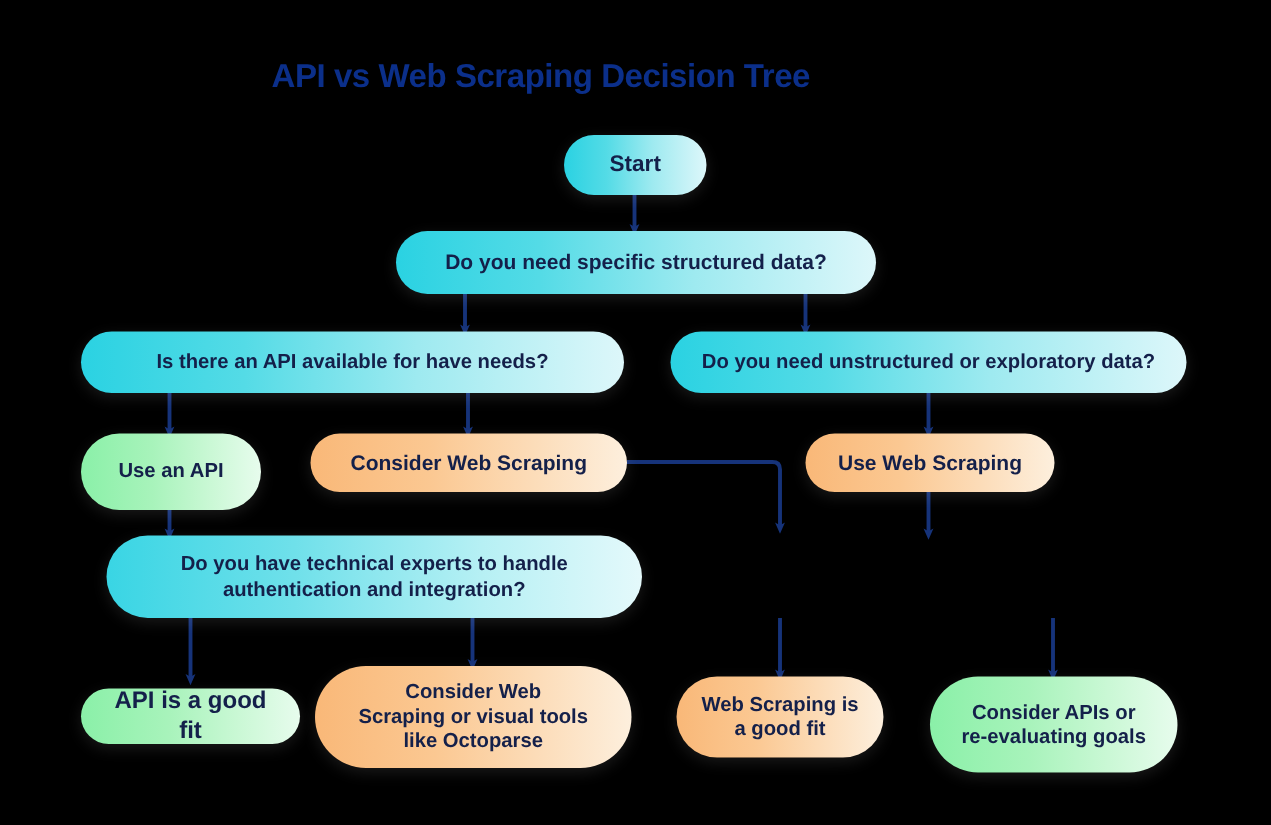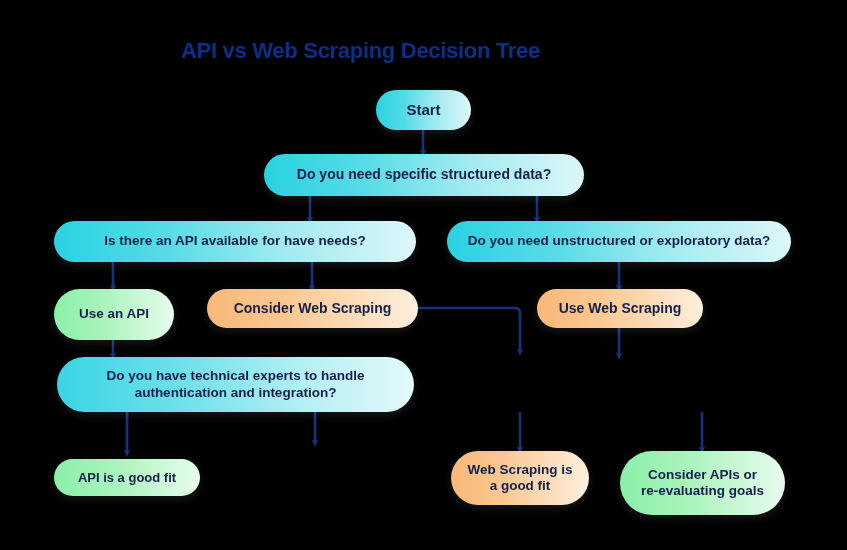--- a/index.html
+++ b/index.html
@@ -119,32 +119,39 @@
   </div>
 
   <div class="node g-orange" style="left:537px; top:289px; width:166px; height:39px; font-size:14px;">
     <span>Use Web Scraping</span>
   </div>
 
   <div class="node g-orange" style="left:207px; top:289px; width:211px; height:39px; font-size:14px;">
     <span>Consider Web Scraping</span>
   </div>
 
-  <div class="node g-cyan-lt" style="left:57px; top:357px; width:357px; height:55px; font-size:13.5px;">
+  <div class="node g-cyan-lt" style="left:71px; top:357px; width:357px; height:55px; font-size:13.5px;">
     <span>
       <span>Do you have technical experts to handle</span>
       <span>authentication and integration?</span>
     </span>
   </div>
 
 
-  <div class="node g-green" style="left:54px; top:459px; width:146px; height:37px; font-size:13px;">
+  <div class="node g-green" style="left:54px; top:459px; width:146px; height:37px; font-size:16px;">
     <span>API is a good fit</span>
   </div>
 
+  <div class="node g-orange" style="left:210px; top:444px; width:211px; height:68px; font-size:13.5px; border-radius:34px;">
+    <span>
+      <span>Consider Web</span>
+      <span>Scraping or visual tools</span>
+      <span>like Octoparse</span>
+    </span>
+  </div>
 
   <div class="node g-orange" style="left:451px; top:451px; width:138px; height:54px; font-size:13.5px;">
     <span>
       <span>Web Scraping is</span>
       <span>a good fit</span>
     </span>
   </div>
 
   <div class="node g-green" style="left:620px; top:451px; width:165px; height:64px; font-size:13.5px;">
     <span>

